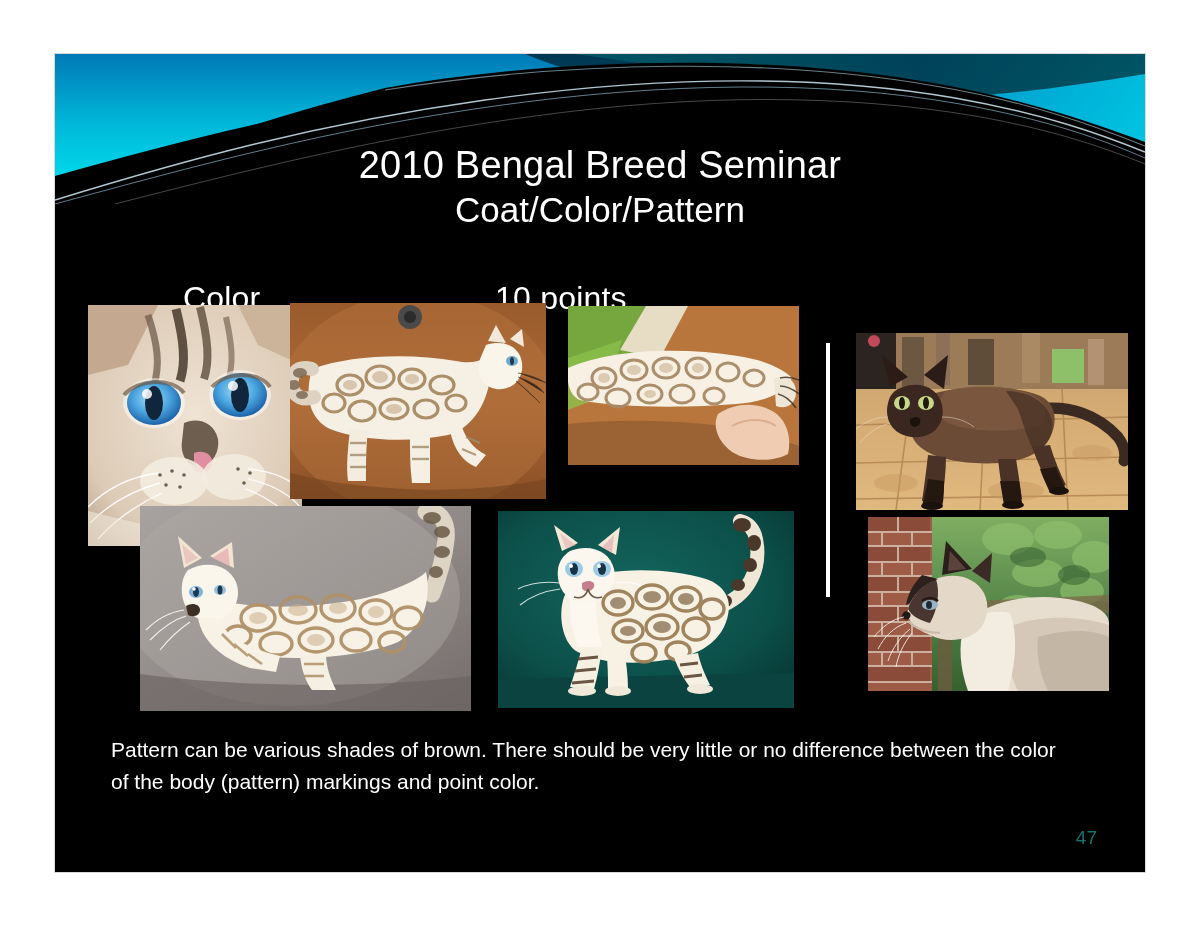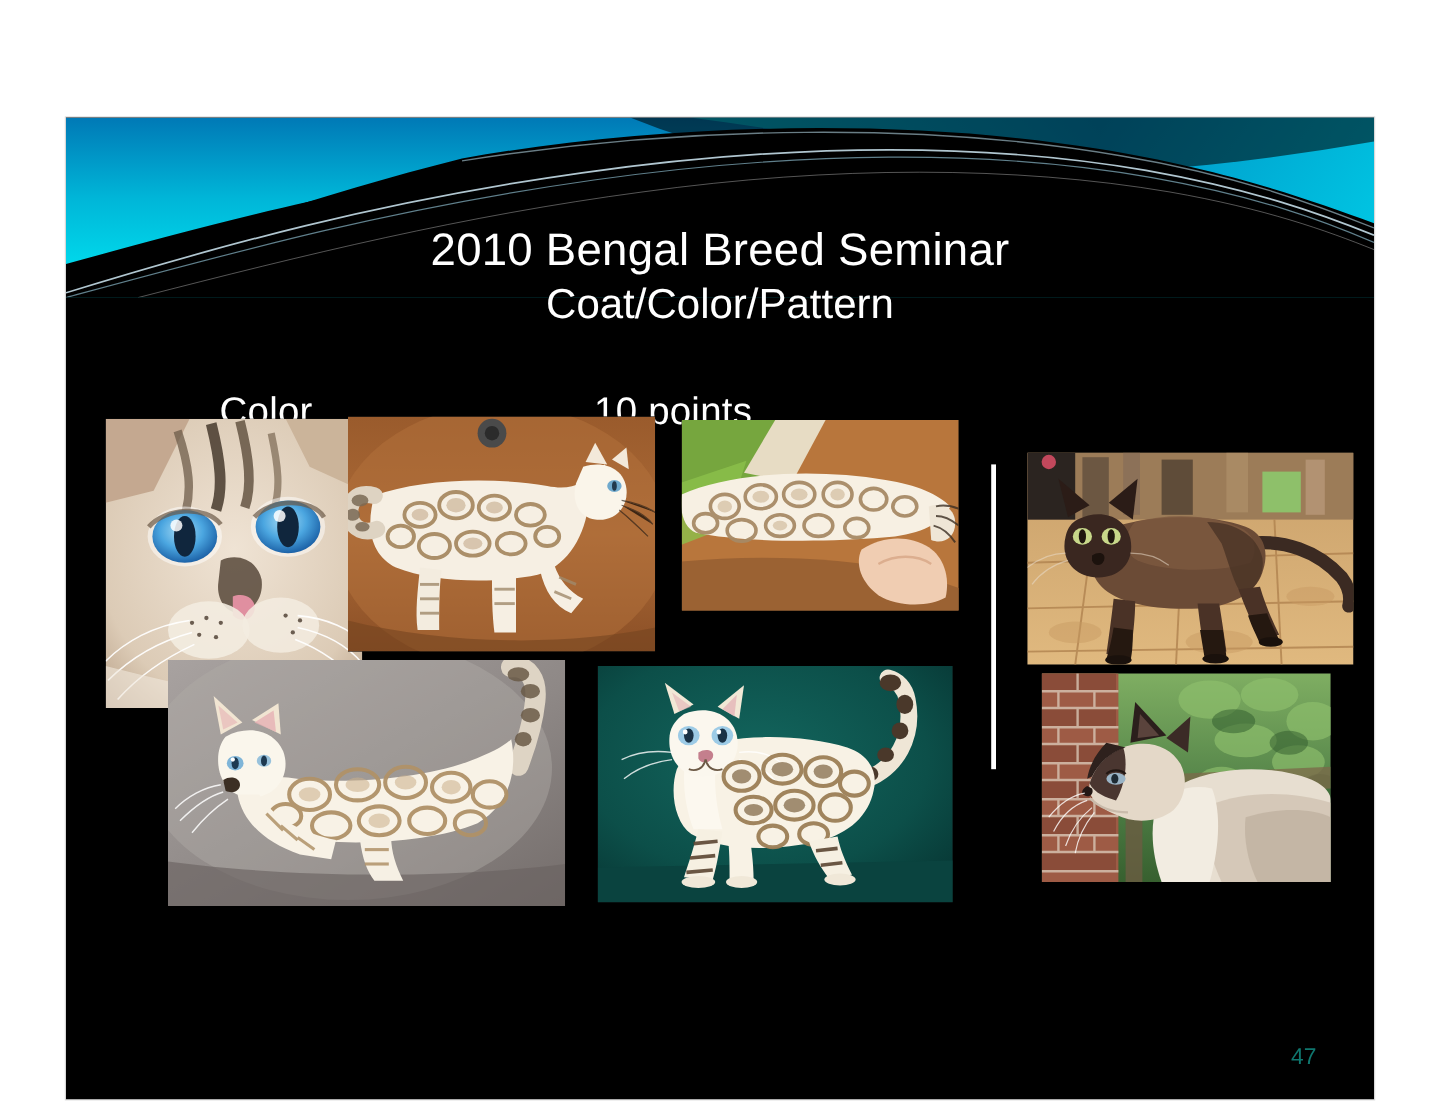--- a/index.html
+++ b/index.html
@@ -11,21 +11,20 @@
     height: 927px;
     overflow: hidden;
     font-family: "Liberation Sans", sans-serif;
   }
 
   #page {
     position: relative;
     width: 1200px;
     height: 801px;
     background: #ffffff;
-    margin-top: 44px;
   }
 
   
   #slide {
     position: absolute;
     left: 55px;
     top: 54px;
     width: 1090px;
     height: 818px;
     background: #000000;
@@ -695,17 +694,18 @@
           <path d="M36,100 C24,102 14,110 6,120"></path>
           <path d="M38,106 C26,110 16,120 10,132"></path>
           <path d="M42,112 C32,120 24,132 20,144"></path>
           <path d="M44,116 C36,126 30,138 28,150"></path>
         </g>
 
         <path d="M170,120 C196,112 224,112 241,120 L241,174 L180,174 C172,158 168,138 170,120 Z" fill="#b7a895" opacity=".55"></path>
       </svg>
     </div>
 
+    <div class="caption">Pattern can be various shades of brown. There should be very little or no difference between the color of the body (pattern) markings and point color.</div>
 
     <div class="page-number">47</div>
 
   </div>
 </div>
 
 </body></html>

